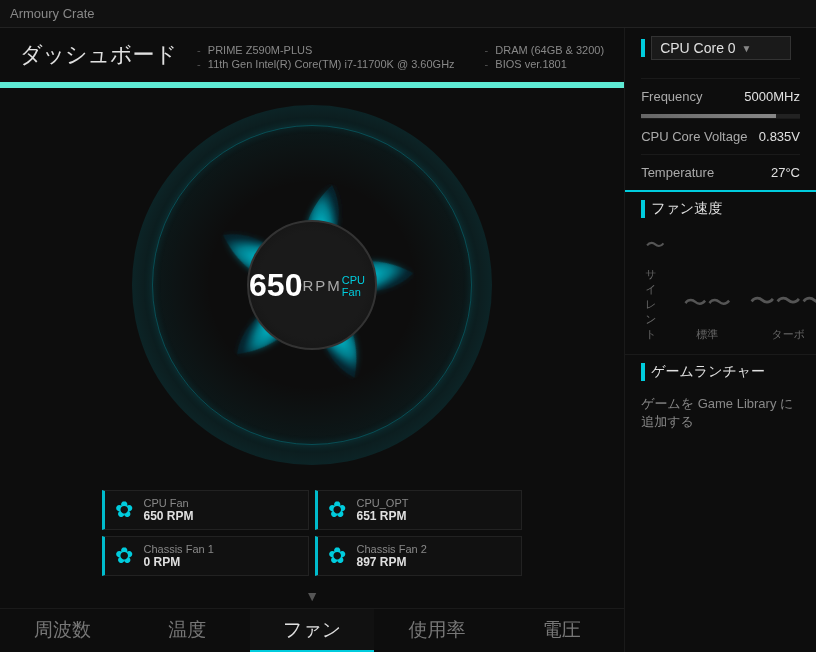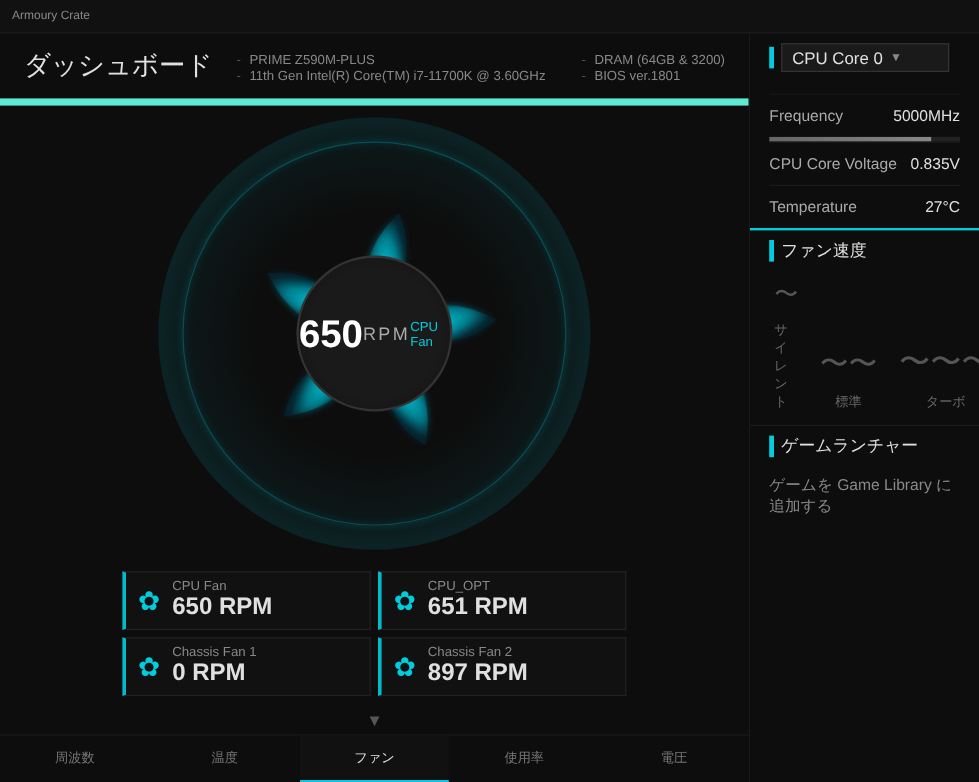--- a/index.html
+++ b/index.html
@@ -16,21 +16,21 @@
     
     .titlebar {
       background: #111;
       height: 28px;
       display: flex;
       align-items: center;
       padding: 0 10px;
       border-bottom: 1px solid #222;
     }
     .titlebar-text {
-      font-size: 10px;
+      font-size: 13px;
       color: #888;
     }
 
     
     .main-container {
       display: flex;
       height: calc(652px - 28px);
     }
 
     
@@ -174,42 +174,42 @@
       cursor: pointer;
     }
 
     .fan-icon {
       color: #00ccdd;
       font-size: 22px;
       line-height: 1;
     }
     .fan-card-info { display: flex; flex-direction: column; }
     .fan-card-name { font-size: 11px; color: #888; }
-    .fan-card-value { font-size: 20px; color: #e0e0e0; font-weight: 600; }
+    .fan-card-value { font-size: 12px; color: #e0e0e0; font-weight: 600; }
 
     
     .scroll-arrow {
       text-align: center;
       padding: 4px;
       color: #555;
       font-size: 14px;
     }
 
     
     .bottom-nav {
       display: flex;
       border-top: 1px solid #1a1a1a;
       height: 44px;
     }
     .nav-item {
       flex: 1;
       display: flex;
       align-items: center;
       justify-content: center;
-      font-size: 11px;
+      font-size: 19px;
       color: #777;
       cursor: pointer;
       border-bottom: 2px solid transparent;
     }
     .nav-item.active {
       color: #e0e0e0;
       border-bottom: 2px solid #00ccdd;
       background: #111;
     }
 

